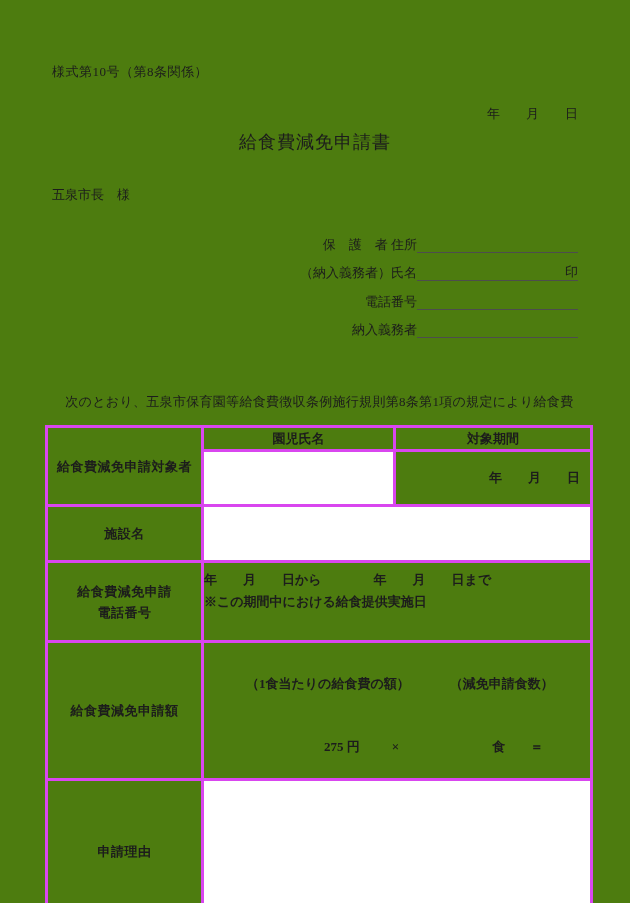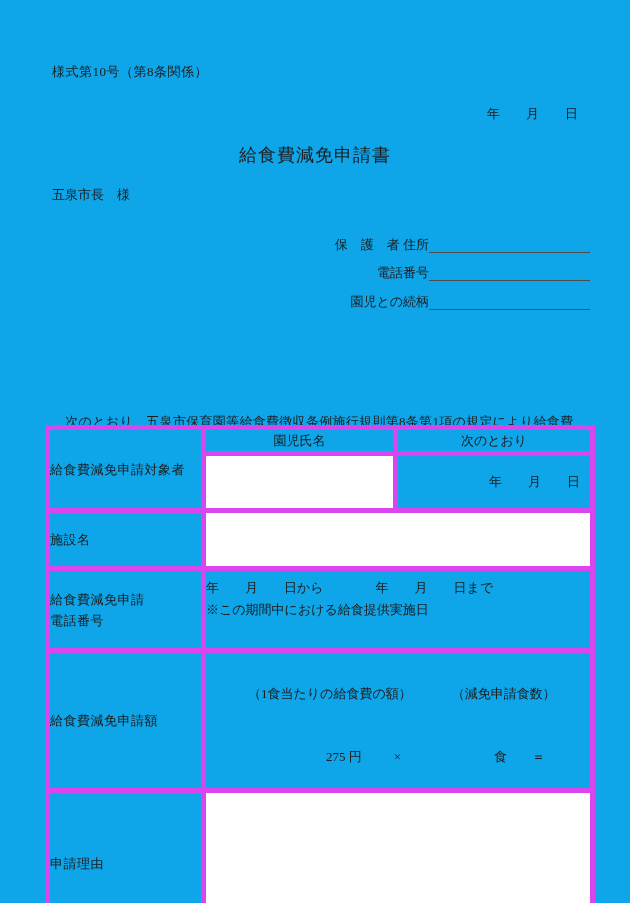--- a/index.html
+++ b/index.html
@@ -4,21 +4,21 @@
 <style>
   html, body {
     margin: 0;
     padding: 0;
     background: #ffffff;
   }
   .page {
     position: relative;
     width: 630px;
     height: 903px;
-    background: #0ea5e9;
+    background: #4d7c0f;
     color: #1c1c1c;
     font-family: "Liberation Serif", "DejaVu Serif", serif;
     font-size: 13px;
     overflow: hidden;
   }
 
   
   .form-no {
     position: absolute;
     left: 52px;
@@ -28,36 +28,36 @@
   .date-line {
     position: absolute;
     right: 52px;
     top: 105px;
   }
   .doc-title {
     position: absolute;
     left: 0;
     right: 0;
     top: 130px;
-    margin: 13px;
+    margin: 0;
     text-align: center;
     font-size: 18px;
     font-weight: normal;
     letter-spacing: 1px;
   }
   .addressee {
     position: absolute;
     left: 52px;
     top: 186px;
   }
 
   
   .guardian {
     position: absolute;
-    right: 40px;
+    right: 52px;
     top: 224px;
   }
   .g-row {
     display: flex;
     justify-content: flex-end;
     align-items: flex-end;
     height: 28.5px;
   }
   .g-label {
     line-height: 17px;
@@ -70,45 +70,46 @@
     border-bottom: 1px solid #4d4d4d;
     text-align: right;
     line-height: 17px;
   }
 
   
   .intro {
     position: absolute;
     left: 52px;
     width: 528px;
-    top: 362px;
+    top: 342px;
     line-height: 24px;
     letter-spacing: 0.3px;
     white-space: pre-wrap;
   }
 
   
   .form-table {
     position: absolute;
     left: 45px;
     top: 425px;
     width: 545px;
     border-collapse: collapse;
     table-layout: fixed;
     font-size: 13px;
     color: #1c1c1c;
   }
   .form-table td {
-    border: 5px solid #d946ef;
+    border: 3px solid #d946ef;
     padding: 0;
     vertical-align: middle;
     overflow: hidden;
+    font-weight: bold;
   }
   .lbl {
-    text-align: left;
+    text-align: center;
     letter-spacing: 0.5px;
     line-height: 21px;
   }
   .hdr {
     text-align: center;
     height: 21px;
     line-height: 21px;
   }
   .row-child-data td { height: 52px; }
   .row-facility td { height: 53px; }
@@ -165,44 +166,48 @@
   <div class="doc-title">給食費減免申請書</div>
 
   <div class="addressee">五泉市長　様</div>
 
   <div class="guardian">
     <div class="g-row">
       <span class="g-label">保　護　者 住所</span>
       <span class="g-line"></span>
     </div>
     <div class="g-row">
+      <span class="g-label">（納入義務者）氏名</span>
+      <span class="g-line"><span>印</span></span>
+    </div>
+    <div class="g-row">
       <span class="g-label">電話番号</span>
       <span class="g-line"></span>
     </div>
     <div class="g-row">
-      <span class="g-label">園児との続柄</span>
+      <span class="g-label">納入義務者</span>
       <span class="g-line"></span>
     </div>
   </div>
 
   <div class="intro">
     <div>　次のとおり、五泉市保育園等給食費徴収条例施行規則第8条第1項の規定により給食費</div>
   </div>
 
   <table class="form-table">
     <colgroup>
       <col style="width:156px">
       <col style="width:192px">
       <col style="width:197px">
     </colgroup>
     <tbody>
       <tr>
         <td rowspan="2" class="lbl">給食費減免申請対象者</td>
         <td class="hdr">園児氏名</td>
-        <td class="hdr">次のとおり</td>
+        <td class="hdr">対象期間</td>
       </tr>
       <tr class="row-child-data">
         <td class="blank-cell"></td>
         <td class="birth-val">年　　月　　日</td>
       </tr>
       <tr class="row-facility">
         <td class="lbl">施設名</td>
         <td colspan="2" class="blank-cell"></td>
       </tr>
       <tr class="row-period">

